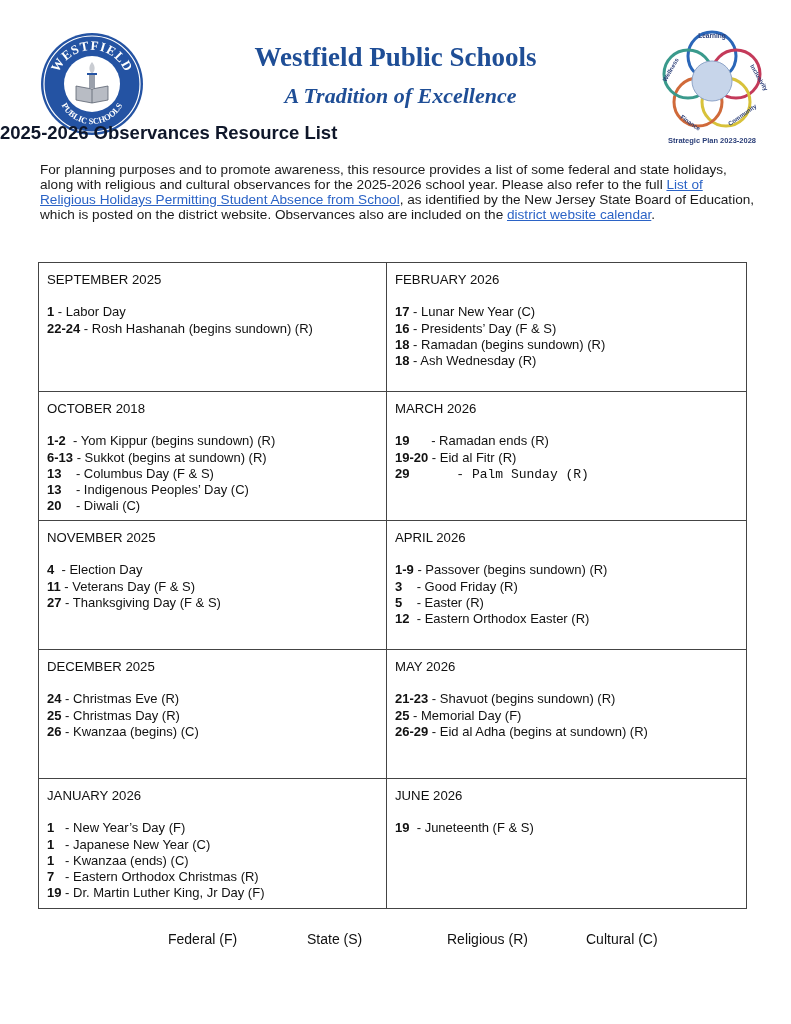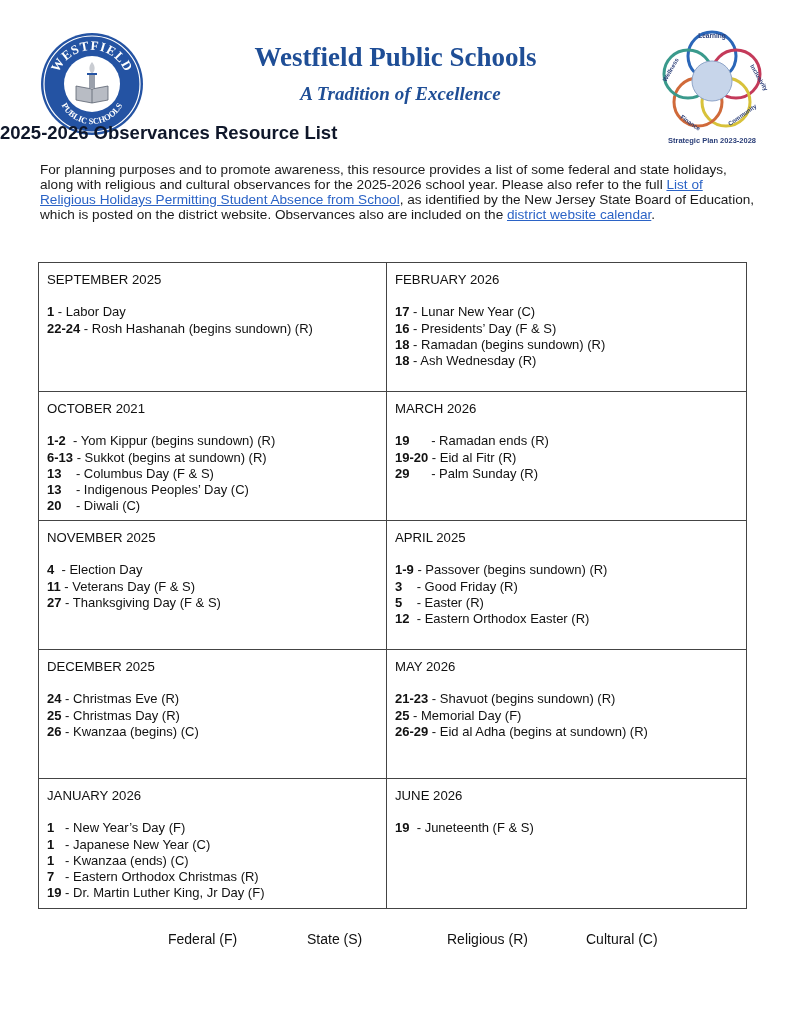--- a/index.html
+++ b/index.html
@@ -1,20 +1,20 @@
 <!DOCTYPE html>
 <html><head>
 <meta charset="utf-8">
 <style>
   html,body{margin:0;padding:0;background:#fff;}
   body{width:791px;height:1024px;position:relative;overflow:hidden;font-family:"Liberation Sans",sans-serif;color:#111;}
   .logo-left{position:absolute;left:38px;top:30px;width:108px;height:108px;}
   .logo-right{position:absolute;left:652px;top:26px;width:120px;height:122px;}
   .title{position:absolute;left:0;width:791px;top:42px;text-align:center;font-family:"Liberation Serif",serif;font-weight:bold;font-size:27px;color:#1f4e96;}
-  .tagline{position:absolute;left:0;width:791px;top:83px;text-align:center;padding-left:10px;box-sizing:border-box;font-family:"Liberation Serif",serif;font-weight:bold;font-style:italic;font-size:19px;color:#1f4e96;}
+  .tagline{position:absolute;left:0;width:791px;top:83px;text-align:center;padding-left:10px;box-sizing:border-box;font-family:"Liberation Serif",serif;font-weight:bold;font-style:italic;font-size:22px;color:#1f4e96;}
   .doc-title{position:absolute;left:0;width:791px;top:122px;text-align:left;font-weight:bold;font-size:18.5px;color:#0f172a;}
   .intro{position:absolute;left:40px;top:162px;width:720px;font-size:13.6px;line-height:15px;color:#1a1a1a;}
   .intro a{color:#2b63c6;text-decoration:underline;}
   .grid{position:absolute;left:38px;top:262px;width:709px;border:1.5px solid #444;box-sizing:border-box;display:grid;grid-template-columns:348px 1fr;}
   .cell{height:129px;box-sizing:border-box;border-right:1.5px solid #444;border-bottom:1.5px solid #444;padding:9px 8px 0 8px;font-size:13px;line-height:16.3px;}
   .cell.right{border-right:none;}
   .cell.last{border-bottom:none;}
   .month{font-weight:normal;font-size:13.2px;margin-bottom:16px;}
   .ev{white-space:nowrap;}
   .ev b{font-weight:bold;}
@@ -73,41 +73,41 @@
       <div class="ev"><b>22-24</b><span style="white-space: pre;"> - Rosh Hashanah (begins sundown) (R)</span></div>
     </div>
     <div class="cell right">
       <div class="month">FEBRUARY 2026</div>
       <div class="ev"><b>17</b><span style="white-space: pre;"> - Lunar New Year (C)</span></div>
       <div class="ev"><b>16</b><span style="white-space: pre;"> - Presidents’ Day (F &amp; S)</span></div>
       <div class="ev"><b>18</b><span style="white-space: pre;"> - Ramadan (begins sundown) (R)</span></div>
       <div class="ev"><b>18</b><span style="white-space: pre;"> - Ash Wednesday (R)</span></div>
     </div>
     <div class="cell">
-      <div class="month">OCTOBER 2021</div>
+      <div class="month">OCTOBER 2018</div>
       <div class="ev"><b>1-2</b><span style="white-space: pre;">  - Yom Kippur (begins sundown) (R)</span></div>
       <div class="ev"><b>6-13</b><span style="white-space: pre;"> - Sukkot (begins at sundown) (R)</span></div>
       <div class="ev"><b>13</b><span style="white-space: pre;">    - Columbus Day (F &amp; S)</span></div>
       <div class="ev"><b>13</b><span style="white-space: pre;">    - Indigenous Peoples’ Day (C)</span></div>
       <div class="ev"><b>20</b><span style="white-space: pre;">    - Diwali (C)</span></div>
     </div>
     <div class="cell right">
       <div class="month">MARCH 2026</div>
       <div class="ev"><b>19</b><span style="white-space: pre;">      - Ramadan ends (R)</span></div>
       <div class="ev"><b>19-20</b><span style="white-space: pre;"> - Eid al Fitr (R)</span></div>
-      <div class="ev"><b>29</b><span style="white-space: pre;">      - Palm Sunday (R)</span></div>
+      <div class="ev"><b>29</b><span style="white-space: pre; font-family: Liberation Mono, monospace;">      - Palm Sunday (R)</span></div>
     </div>
     <div class="cell">
       <div class="month">NOVEMBER 2025</div>
       <div class="ev"><b>4</b><span style="white-space: pre;">  - Election Day</span></div>
       <div class="ev"><b>11</b><span style="white-space: pre;"> - Veterans Day (F &amp; S)</span></div>
       <div class="ev"><b>27</b><span style="white-space: pre;"> - Thanksgiving Day (F &amp; S)</span></div>
     </div>
     <div class="cell right">
-      <div class="month">APRIL 2025</div>
+      <div class="month">APRIL 2026</div>
       <div class="ev"><b>1-9</b><span style="white-space: pre;"> - Passover (begins sundown) (R)</span></div>
       <div class="ev"><b>3</b><span style="white-space: pre;">    - Good Friday (R)</span></div>
       <div class="ev"><b>5</b><span style="white-space: pre;">    - Easter (R)</span></div>
       <div class="ev"><b>12</b><span style="white-space: pre;">  - Eastern Orthodox Easter (R)</span></div>
     </div>
     <div class="cell">
       <div class="month">DECEMBER 2025</div>
       <div class="ev"><b>24</b><span style="white-space: pre;"> - Christmas Eve (R)</span></div>
       <div class="ev"><b>25</b><span style="white-space: pre;"> - Christmas Day (R)</span></div>
       <div class="ev"><b>26</b><span style="white-space: pre;"> - Kwanzaa (begins) (C)</span></div>

